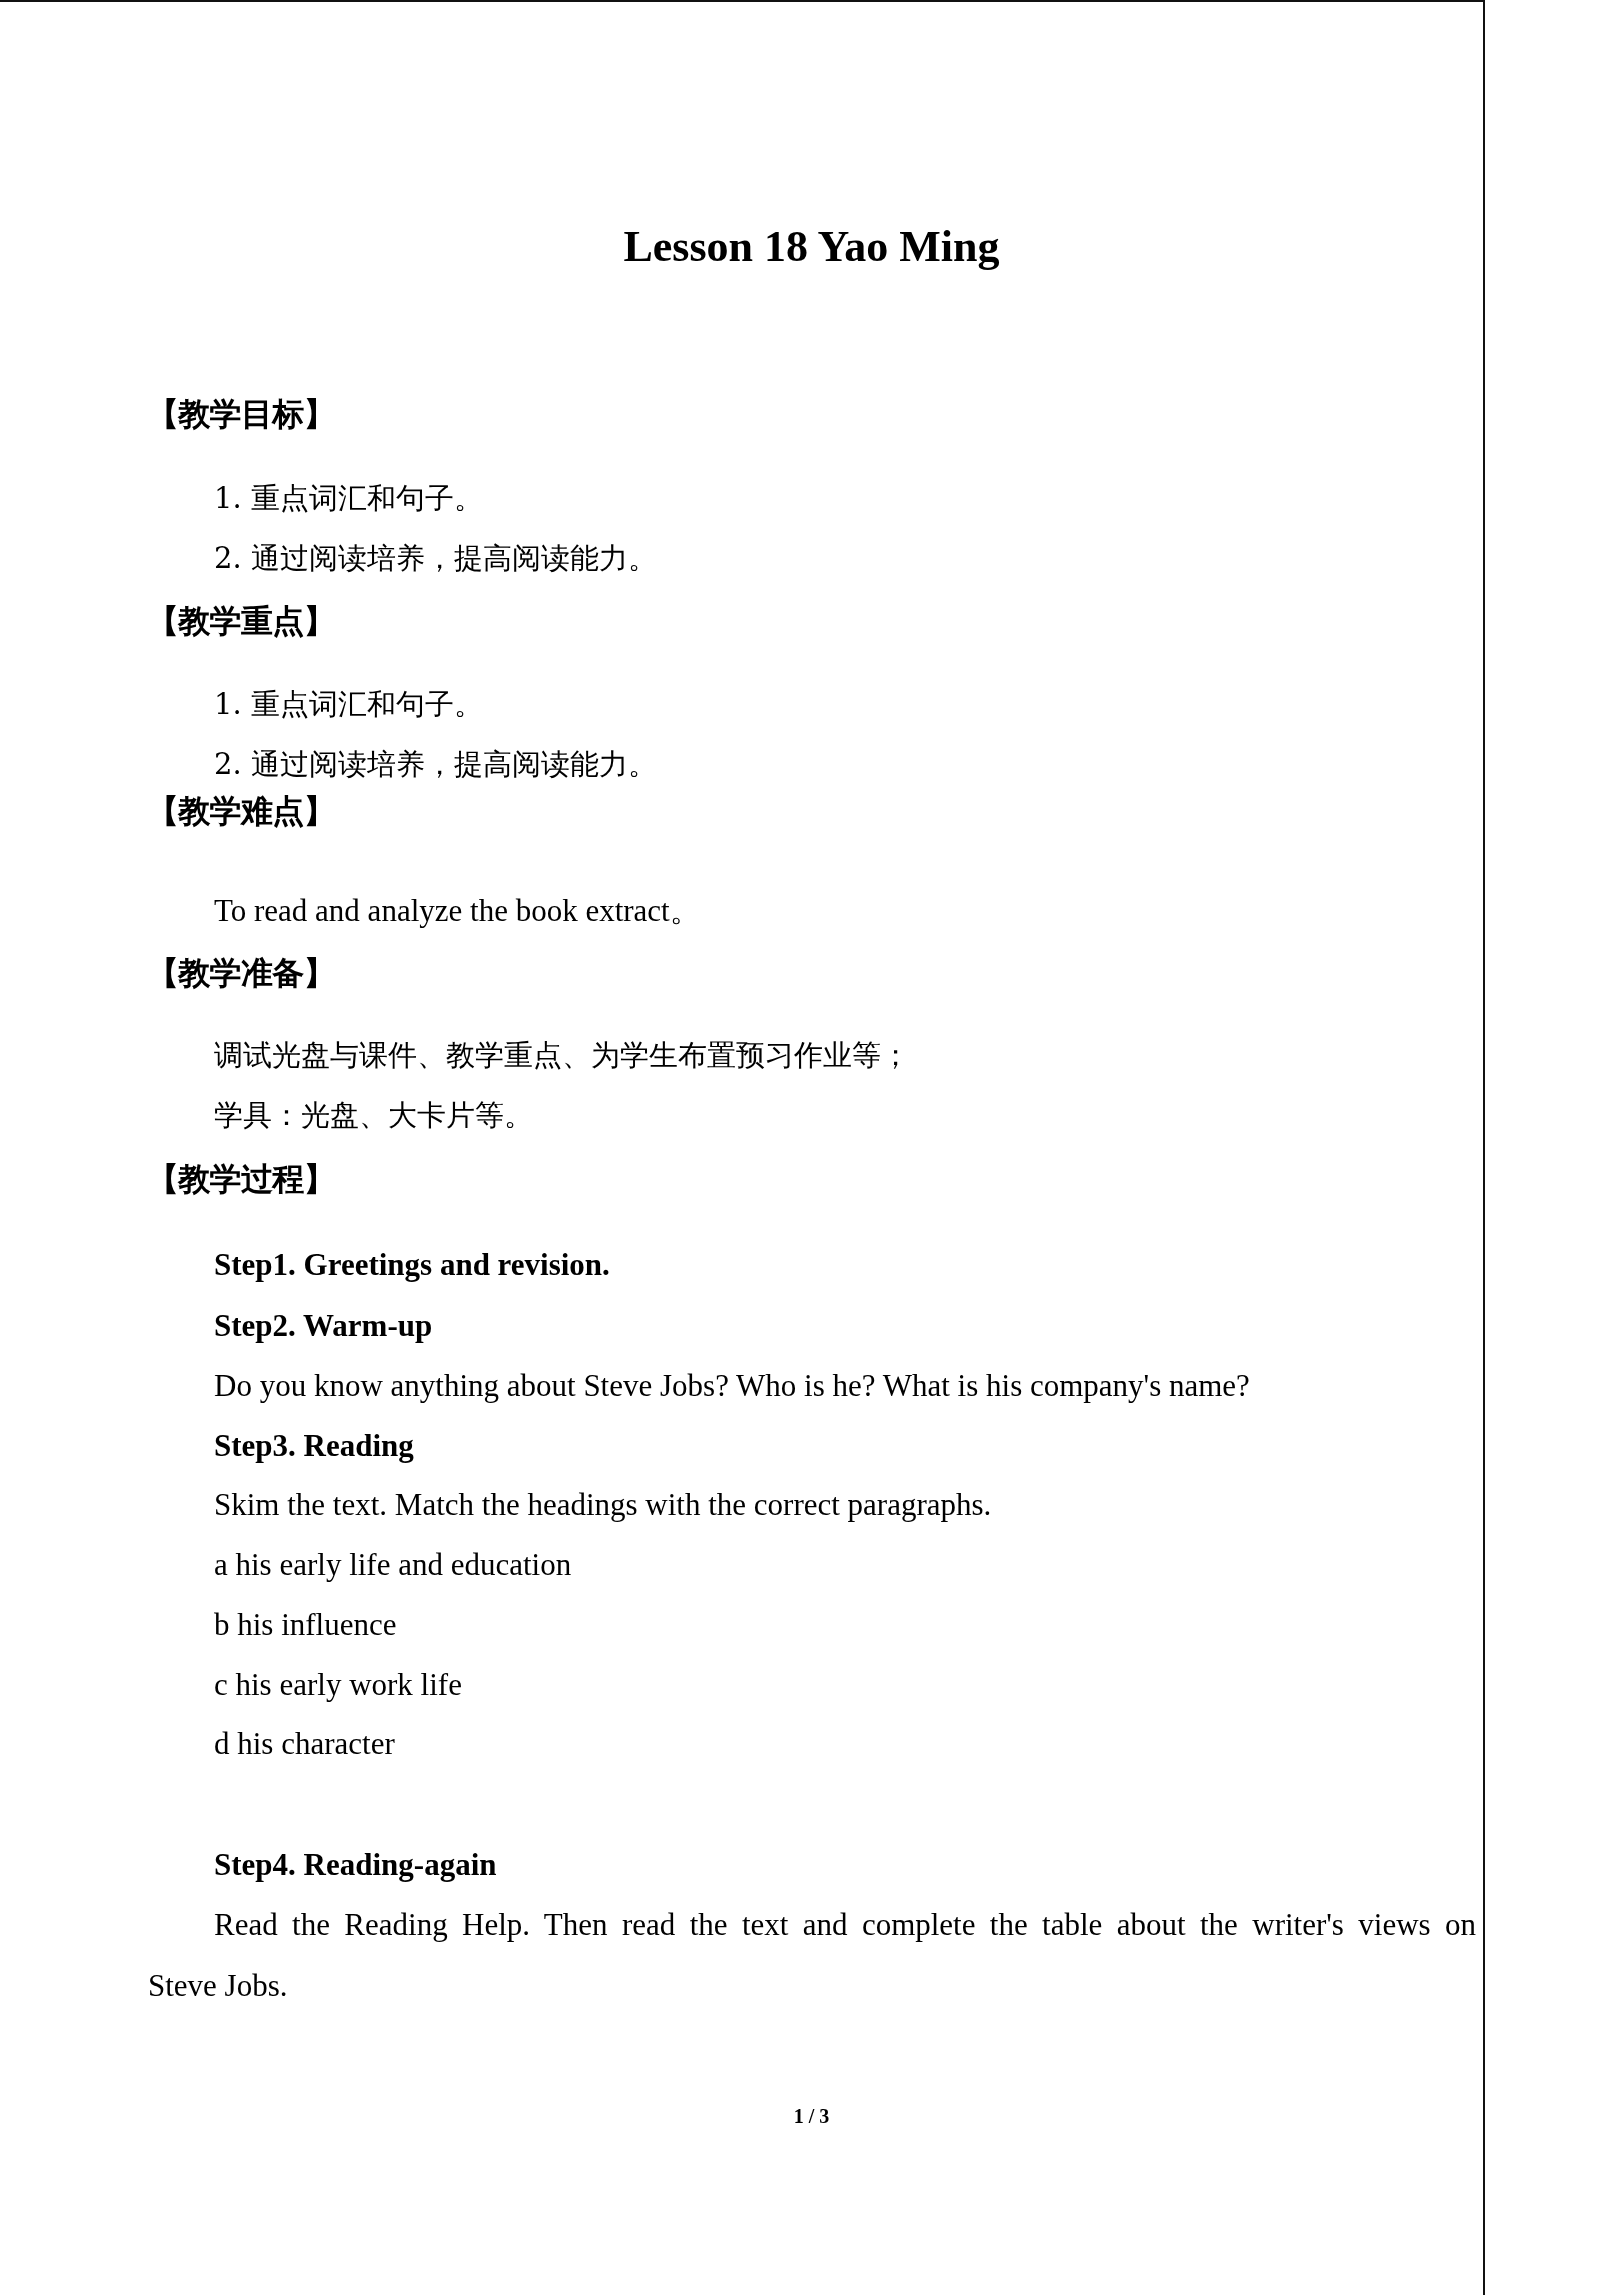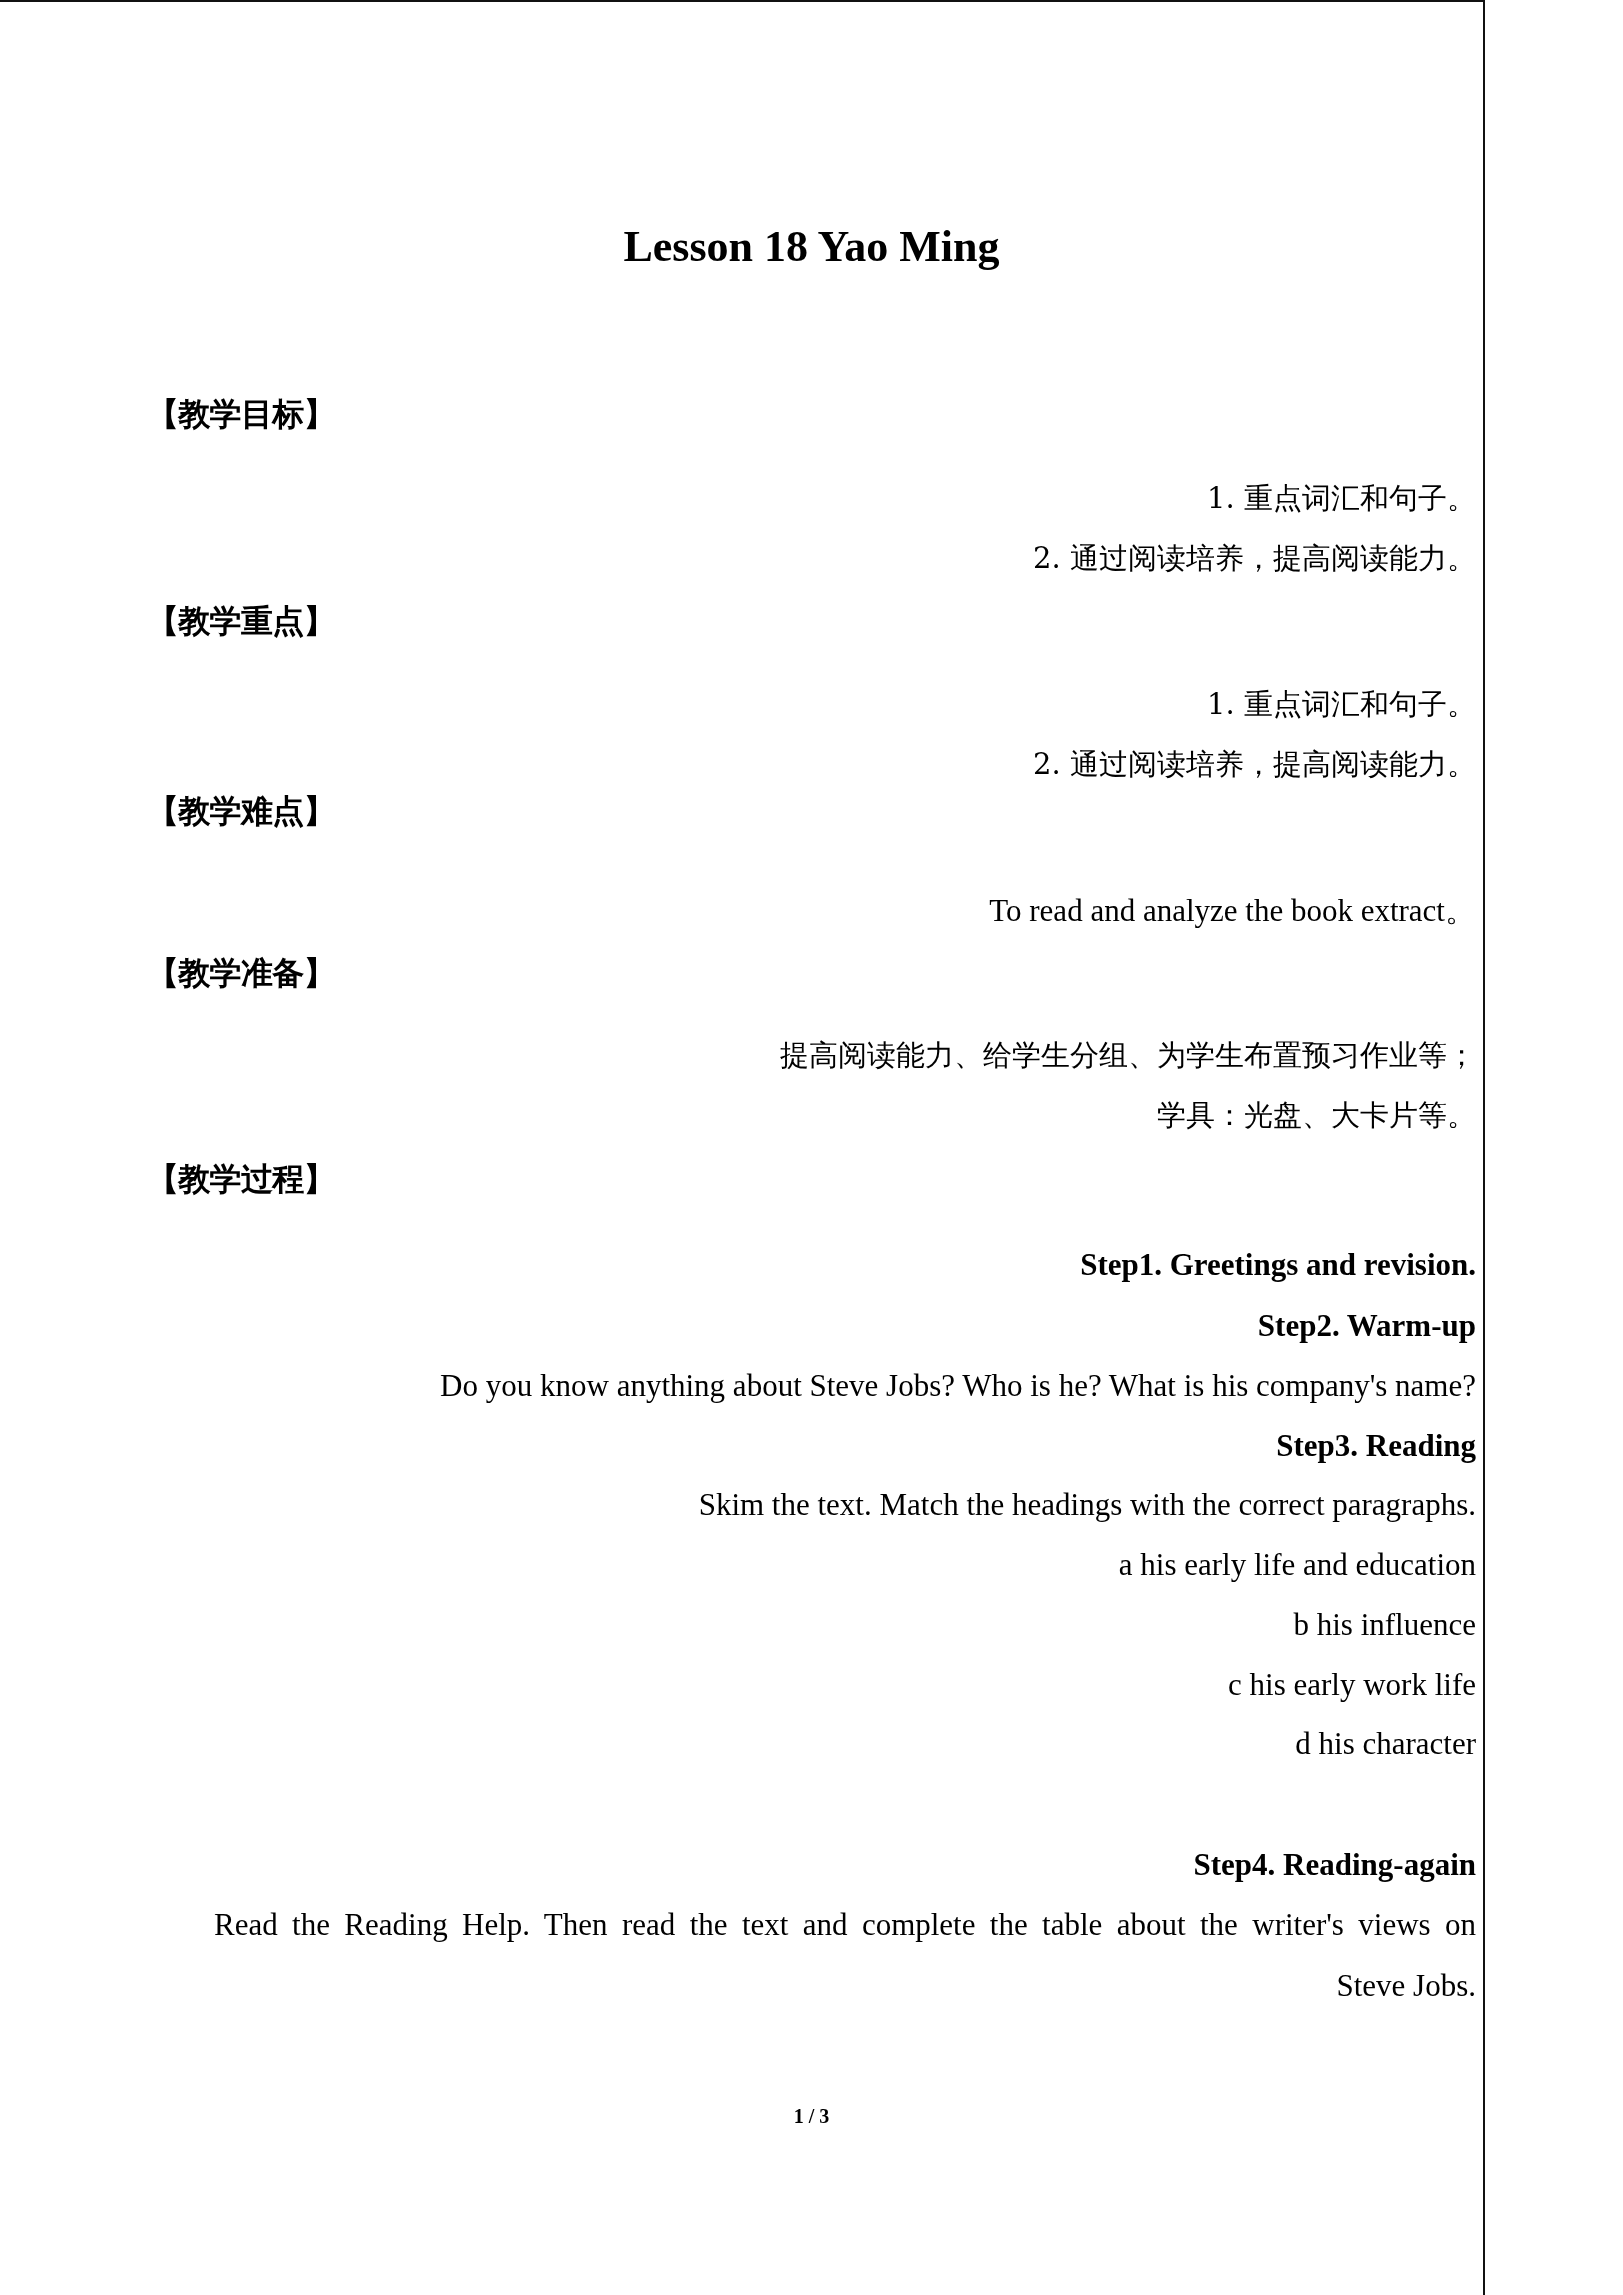--- a/index.html
+++ b/index.html
@@ -7,21 +7,20 @@
   .page {
     position: absolute; left: 0; top: 0; width: 1485px; height: 2295px;
     background: #ffffff; box-sizing: border-box;
     border-top: 2.7px solid #111111; border-right: 2px solid #111111;
   }
   .line {
     position: absolute; left: 148px; width: 1328px; height: 60px;
     line-height: 60px; white-space: nowrap; color: #000;
     font-family: "Liberation Serif", "DejaVu Serif", serif;
     font-size: 31px;
-    text-align: right;
   }
   .indent { left: 214px; width: 1262px; }
   .title {
     position: absolute; left: 0; width: 1623px; top: 211px; height: 68px; line-height: 68px;
     text-align: center; font-family: "Liberation Serif", serif; font-weight: bold;
     font-size: 44px; color: #000;
   }
   .heading {
     position: absolute; left: 147px; height: 55px; line-height: 55px;
     font-family: "DejaVu Sans", "Liberation Sans", sans-serif; font-size: 32px;
@@ -48,21 +47,21 @@
   <div class="line indent cn" style="top:526px">2. 通过阅读培养，提高阅读能力。</div>
 
   <div class="heading" style="top:592px">【教学重点】</div>
   <div class="line indent cn" style="top:672px">1. 重点词汇和句子。</div>
   <div class="line indent cn" style="top:732px">2. 通过阅读培养，提高阅读能力。</div>
 
   <div class="heading" style="top:782px">【教学难点】</div>
   <div class="line indent" style="top:879px">To read and analyze the book extract。</div>
 
   <div class="heading" style="top:944px">【教学准备】</div>
-  <div class="line indent cn" style="top:1023px">提高阅读能力、给学生分组、为学生布置预习作业等；</div>
+  <div class="line indent cn" style="top:1023px">调试光盘与课件、教学重点、为学生布置预习作业等；</div>
   <div class="line indent cn" style="top:1083px">学具：光盘、大卡片等。</div>
 
   <div class="heading" style="top:1150px">【教学过程】</div>
 
   <div class="line indent bold" style="top:1233px">Step1. Greetings and revision.</div>
 
   <div class="line indent bold" style="top:1294px">Step2. Warm-up</div>
   <div class="line indent" style="top:1354px">Do you know anything about Steve Jobs? Who is he? What is his company's name?</div>
 
   <div class="line indent bold" style="top:1414px">Step3. Reading</div>

